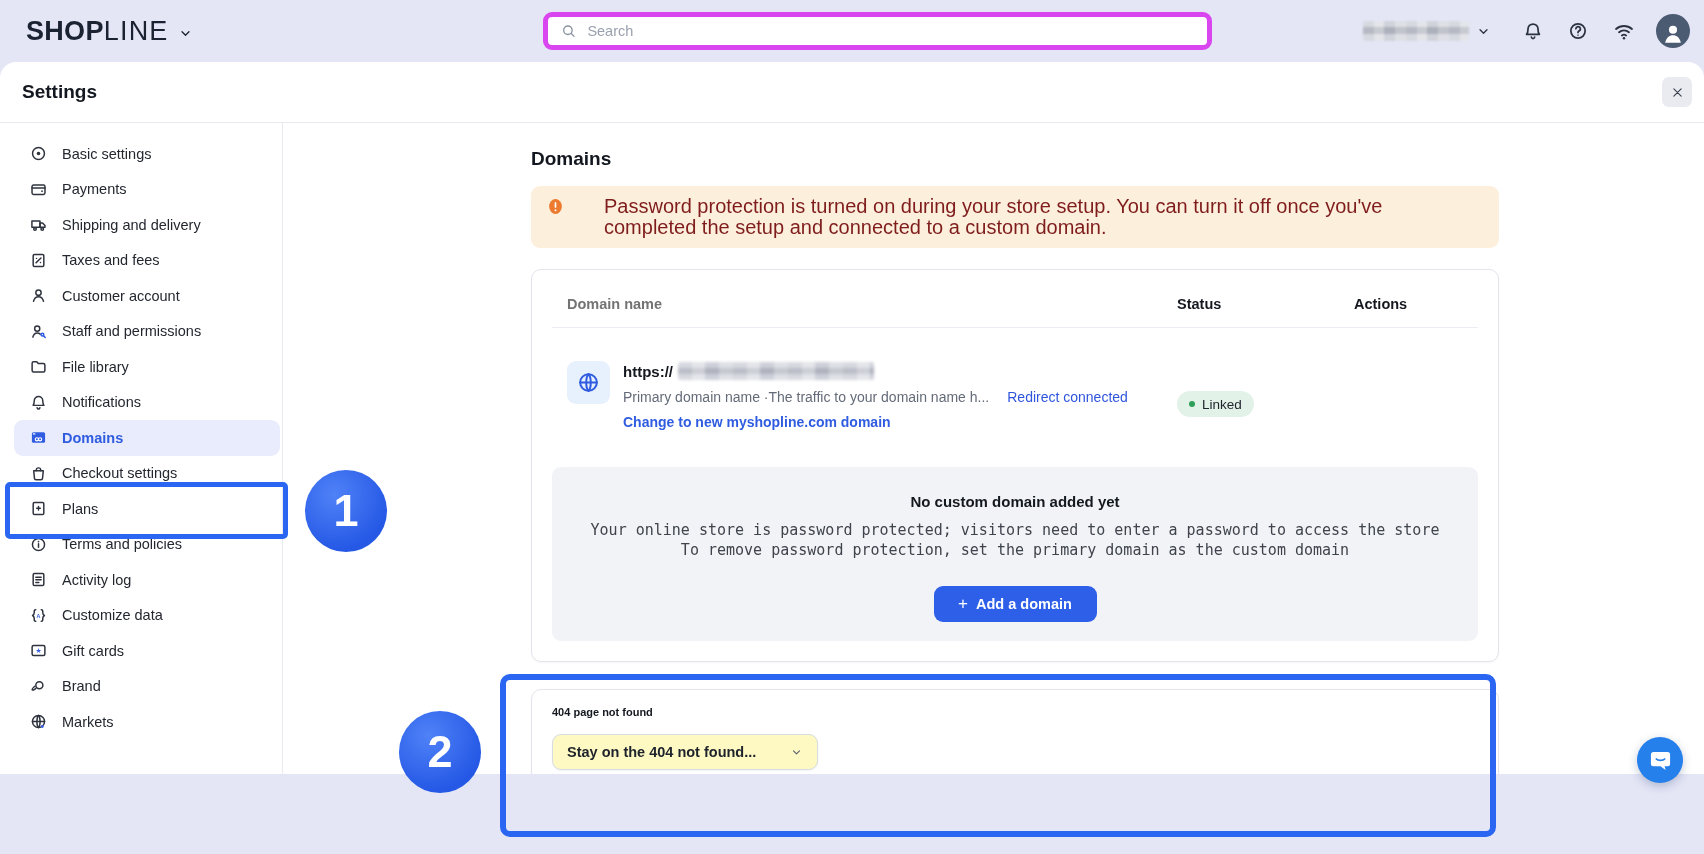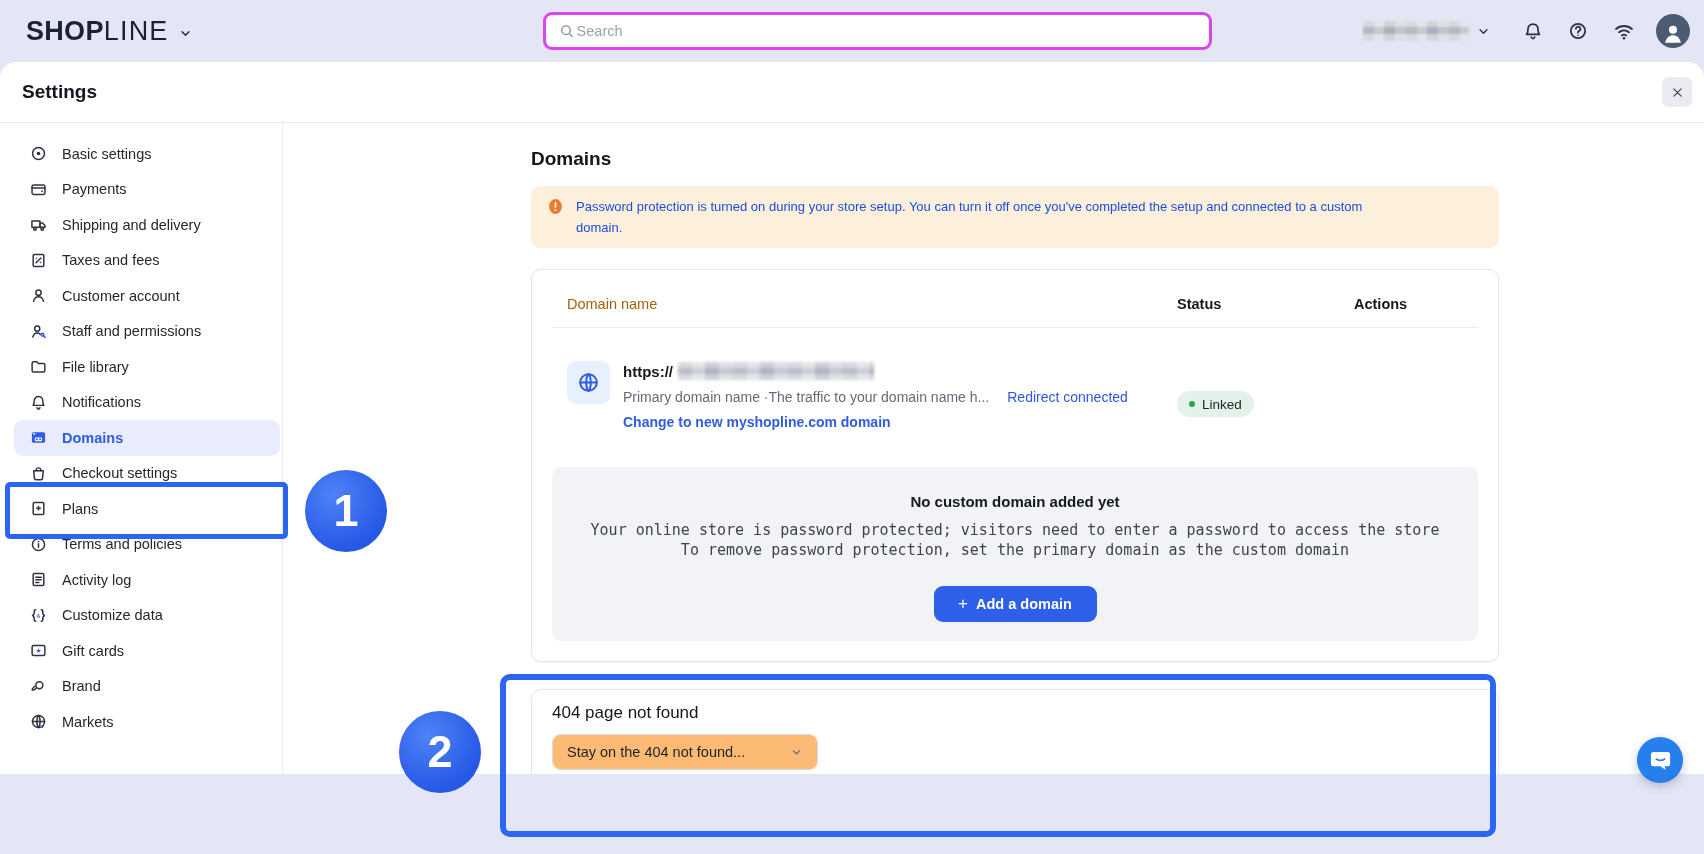--- a/index.html
+++ b/index.html
@@ -12,22 +12,22 @@
   .icon svg { width:100%; height:100%; display:block; }
 
   
   .topbar { height:62px; display:flex; align-items:center; padding:0 26px; position:relative; }
   .logo-wrap { display:flex; align-items:center; gap:9px; cursor:pointer; }
   .logo { font-size:27px; color:#1b2333; display:flex; }
   .logo-strong { font-weight:800; letter-spacing:.3px; }
   .logo-light { font-weight:400; letter-spacing:1.2px; }
   .logo-chevron { width:15px; height:15px; color:#1b2333; margin-top:4px; }
   .search { position:absolute; left:543px; top:12px; width:669px; height:38px;
-    background:#fff; border:3px solid #d946ef; border-radius:9px;
-    display:flex; align-items:center; padding:0 13px; }
+    background:#fff; border:5px solid #d946ef; border-radius:9px;
+    display:flex; align-items:center; gap:9px; padding:0 13px; }
   .search .icon { width:16px; height:16px; color:#8b93a2; }
   .search input { border:0; outline:0; background:transparent; width:100%;
     font-size:14.5px; color:#333a46; font-family:"Liberation Sans",sans-serif; }
   .search input::placeholder { color:#9aa1ae; }
   .topbar-right { position:absolute; right:0; top:0; height:62px; display:flex; align-items:center; }
   .tblob { width:106px; height:20px; border-radius:3px; filter:blur(1.2px);
     background:repeating-linear-gradient(90deg,#c2c5cf 0 11px,#d5d7de 11px 21px,#b7bbc7 21px 32px,#cdd0d8 32px 43px),
                repeating-linear-gradient(0deg,rgba(255,255,255,.35) 0 7px,rgba(0,0,0,.06) 7px 14px);
     background-blend-mode:overlay; }
   .tb-chevron { width:15px; height:15px; color:#2b3240; margin-left:7px; }
@@ -59,26 +59,26 @@
   .side-item .icon { width:17px; height:17px; color:#2e333e; flex:none; }
   .side-item.active { background:#e8ecfc; color:#2F5CE0; font-weight:600; }
   .side-item.active .icon { color:#2F5CE0; }
 
   
   .main { flex:1; padding:24px 0 0 230px; position:relative; }
   .h1 { font-size:19px; font-weight:700; color:#13171f; line-height:23px; }
   .banner { width:968px; margin-top:16px; background:#fcefdc; border-radius:9px;
     padding:10px 18px 10px 16px; display:flex; gap:12px; }
   .banner .icon { width:17px; height:17px; margin-top:2px; flex:none; }
-  .banner-text { font-size:13px; line-height:21px; color:#1d4ed8; max-width:808px; }
+  .banner-text { font-size:20px; line-height:21px; color:#7f1d1d; max-width:808px;margin-left:28px; }
 
   .card { width:968px; background:#fff; border:1px solid #e3e5ec; border-radius:10px;
     box-shadow:0 1px 2px rgba(20,30,60,.04); }
   .domains-card { margin-top:21px; height:393px; position:relative; }
-  .thead { padding:26px 20px 15px 35px; font-size:14.5px; font-weight:400; color:#a16207; }
+  .thead { padding:26px 20px 15px 35px; font-size:14.5px; font-weight:700; color:#737373; }
   .th-abs-status { position:absolute; left:645px; top:26px; font-size:14.5px; font-weight:700; }
   .th-abs-actions { position:absolute; left:822px; top:26px; font-size:14.5px; font-weight:700; }
   .tdivider { border-top:1px solid #ecedf2; margin:0 20px; }
   .drow { padding:33px 20px 0 35px; display:flex; gap:13px; }
   .gtile { width:43px; height:43px; border-radius:9px; background:#e7f0fd; color:#2F5CE0;
     display:flex; align-items:center; justify-content:center; flex:none; }
   .gtile .icon { width:23px; height:23px; }
   .durl { display:flex; align-items:center; gap:5px; height:20px; }
   .durl-prefix { font-size:15px; font-weight:700; color:#14181f; }
   .dblob { width:196px; height:18px; border-radius:3px; filter:blur(1.4px);
@@ -97,25 +97,25 @@
     padding-top:26px; text-align:center; }
   .gp-title { font-size:15px; font-weight:700; color:#14181f; line-height:18px; }
   .gp-line { font-family:"DejaVu Sans Mono", monospace; font-size:15px; line-height:20px; color:#3f434c; }
   .gp-line.first { margin-top:9px; }
   .add-btn { margin:26px auto 0; width:163px; height:36px; background:#2E5FE8; border:none;
     border-radius:9px; color:#fff; font-size:14.5px; font-weight:600; font-family:"Liberation Sans",sans-serif;
     display:flex; align-items:center; justify-content:center; gap:8px; cursor:pointer; }
   .add-plus { font-size:17px; font-weight:400; margin-top:-1px; }
 
   .card404 { margin-top:27px; height:136px; padding:14px 20px; position:relative; z-index:2; }
-  .c4-title { font-size:17px; font-weight:400; color:#14181f; line-height:17px; }
+  .c4-title { font-size:11px; font-weight:700; color:#14181f; line-height:17px; }
   .c4-desc { margin-top:7px; font-size:13.2px; line-height:18.5px; color:#2e333c; max-width:932px; }
-  .select { margin-top:13px; width:266px; height:36px; background:#fdba74; border:1px solid #d8dbe3;
+  .select { margin-top:13px; width:266px; height:36px; background:#fef9c3; border:1px solid #d8dbe3;
     border-radius:9px; display:flex; align-items:center; justify-content:space-between; padding:0 14px;
-    font-size:14.5px; color:#1d222b; cursor:pointer; box-shadow:0 1px 2px rgba(20,30,60,.05); }
+    font-size:14.5px; color:#1d222b; cursor:pointer; box-shadow:0 1px 2px rgba(20,30,60,.05);font-weight:bold; }
   .select .icon { width:13px; height:13px; color:#5a6170; }
 
   .stub-card { margin-top:22px; width:968px; height:14px; background:#fff;
     border:1px solid #e3e5ec; border-bottom:none; border-radius:10px 10px 0 0; }
 
   
   .frame1 { position:absolute; left:5px; top:482px; width:283px; height:57px;
     border:5px solid #2A66F2; border-radius:5px; z-index:3; pointer-events:none; }
   .frame2 { position:absolute; left:500px; top:674px; width:996px; height:163px;
     border:6px solid #2A66F2; border-radius:10px; z-index:3; pointer-events:none; }

